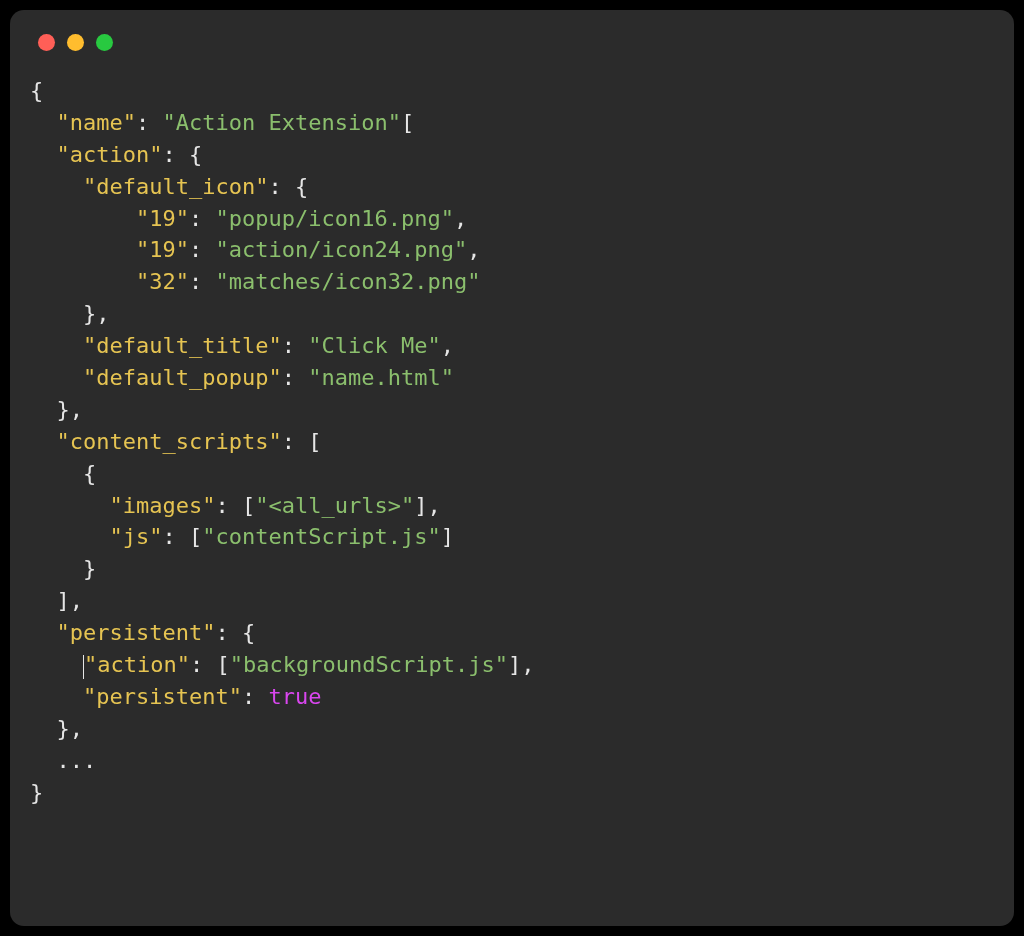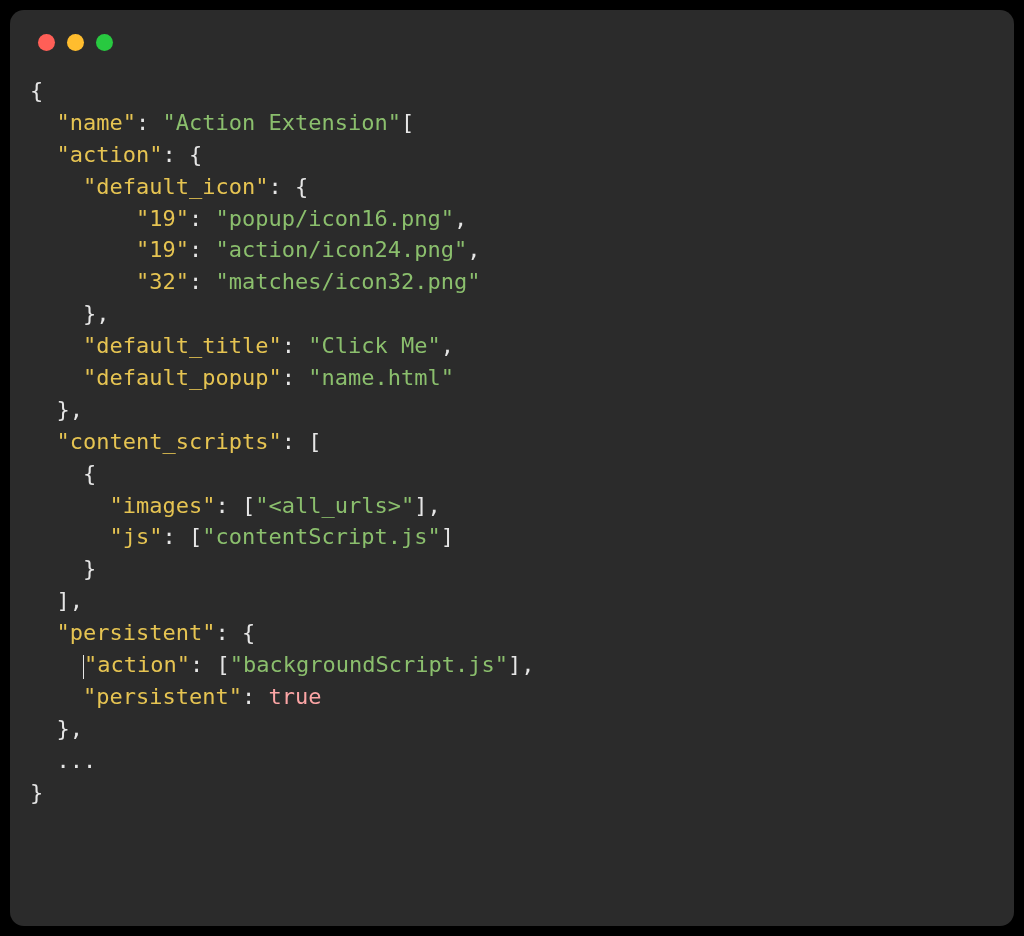--- a/index.html
+++ b/index.html
@@ -40,21 +40,21 @@
     font-size: 22px;
     line-height: 1.45;
     white-space: pre;
     color: #e6e6e6;
   }
 
   
   .p  { color: #e6e6e6; }   
   .k  { color: #e6c452; }   
   .s  { color: #8bbf6d; }   
-  .b  { color: #fca5a5; }   
+  .b  { color: #d946ef; }   
   .cursor {
     display: inline-block;
     width: 1px;
     height: 1.1em;
     background: #e6e6e6;
     vertical-align: text-bottom;
     margin-bottom: -2px;
   }
 </style>
 </head>

